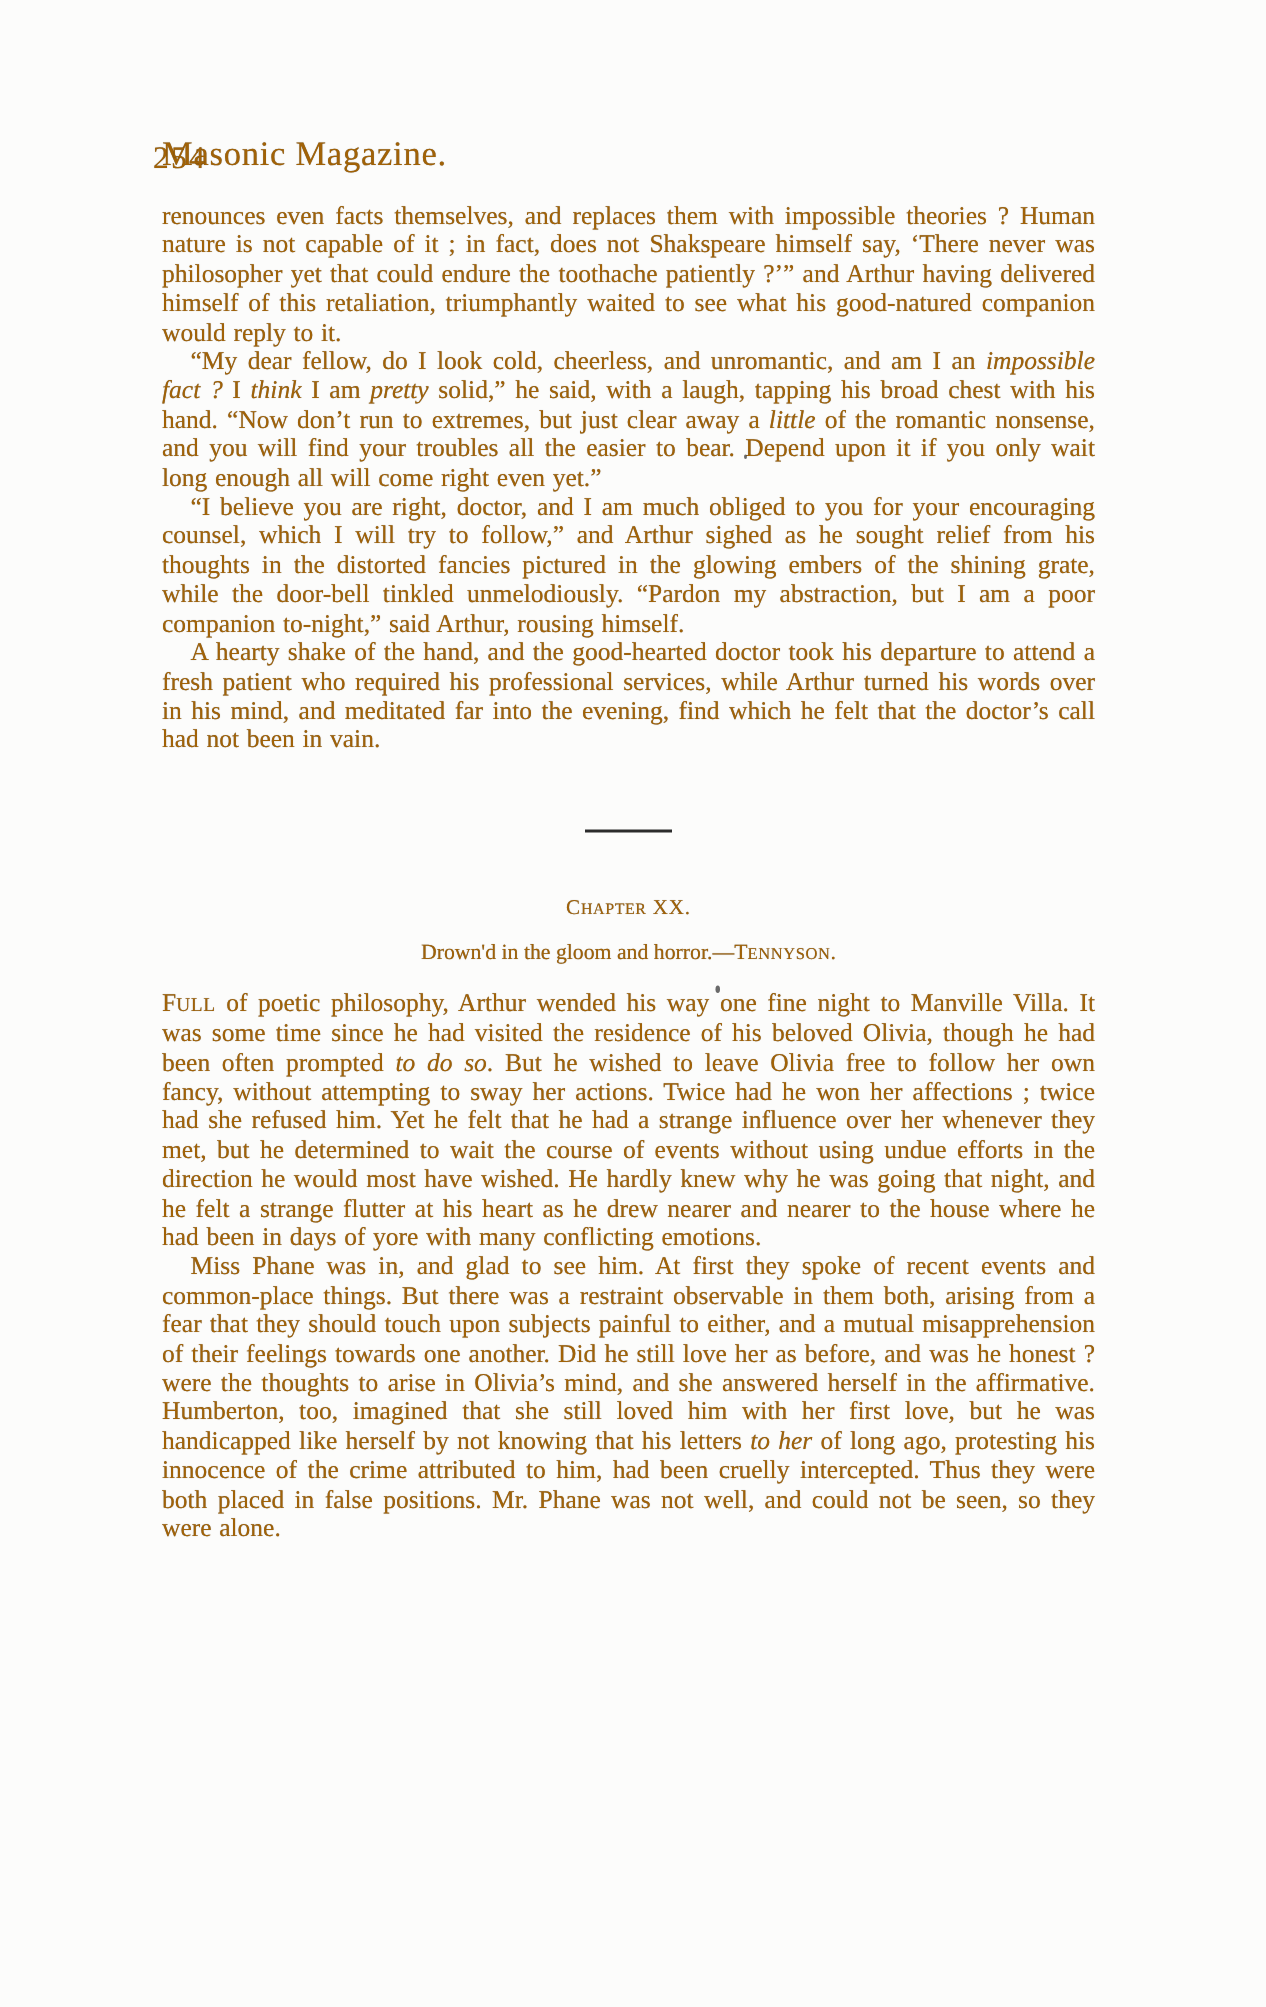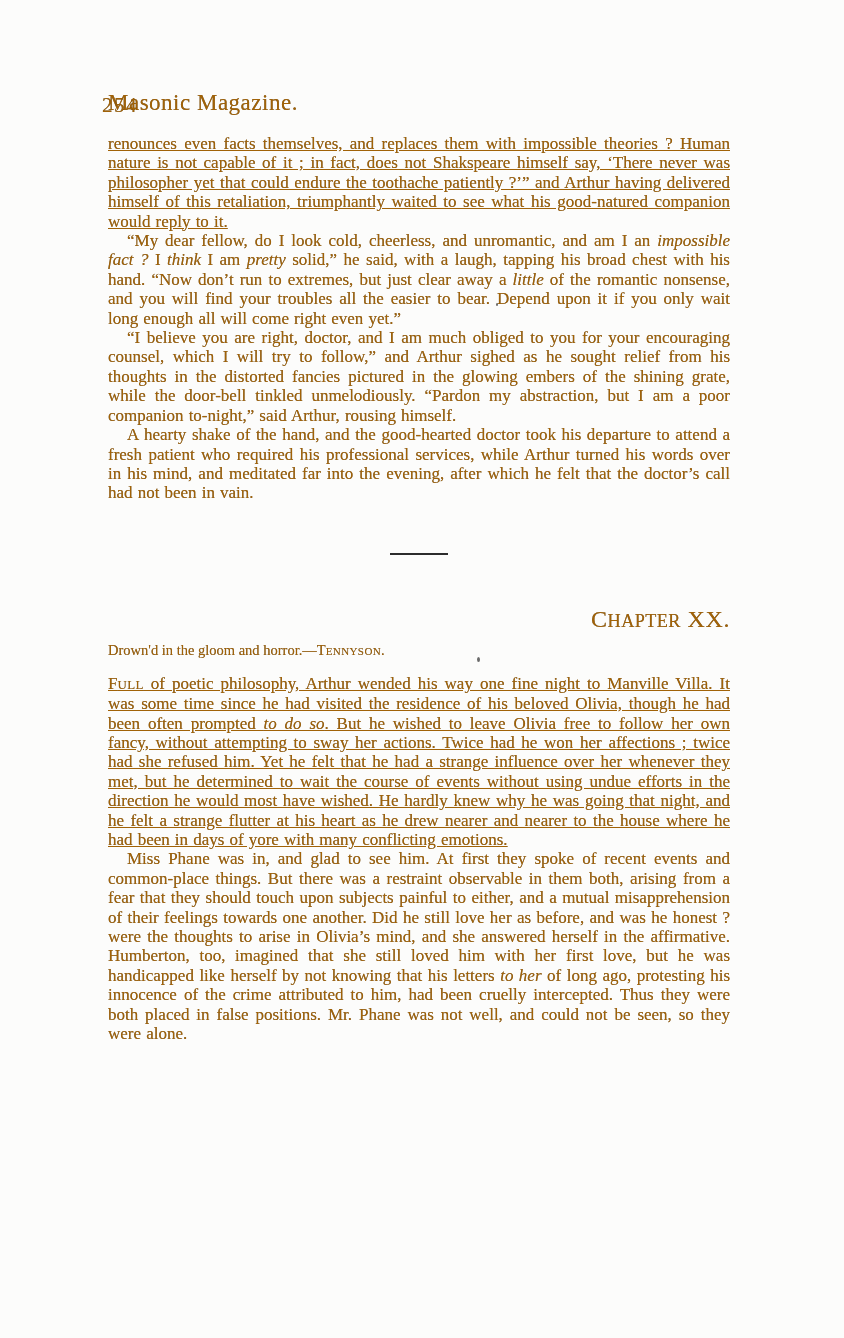--- a/index.html
+++ b/index.html
@@ -22,55 +22,55 @@
     font-size:23px; letter-spacing:0.5px;
   }
   .body-text {
     position:absolute; top:134px; left:108px; width:622px;
     font-size:17px; line-height:19.4px;
   }
   .para {
     margin:0; text-align:justify; text-indent:19px;
     word-spacing:0.05em;
   }
-  .noindent { text-indent:0;text-decoration:underline; }
+  .noindent { text-indent:0; }
   .it { font-style:italic; }
   .sc { text-transform:uppercase; font-size:0.76em; letter-spacing:0.4px; }
   .divider {
     width:58px; height:0;
     border:0; border-top:2.5px solid #2c2c2c;
     margin:50px auto 0 auto;
   }
   .chapter-heading {
-    text-align:right; text-indent:0;
-    margin-top:54px; font-size:24px; line-height:21px;
+    text-align:center; text-indent:0;
+    margin-top:40px; font-size:14px; line-height:21px;
     letter-spacing:0.6px;
   }
   .epigraph {
-    text-align:left; text-indent:0;
+    text-align:center; text-indent:0;
     margin-top:10px; margin-bottom:14px;
     font-size:14.5px; line-height:17px;
   }
   .speck { position:absolute; background:#3a3a3a; border-radius:50%; opacity:0.75; }
   .speck-1 { left:477px; top:657px; width:3px; height:5px; }
   .speck-2 { left:496px; top:303px; width:2px; height:3px; }
 </style>
 </head>
 <body>
 
 <div class="page">
   <div class="header">
     <div class="page-num">254</div>
     <div class="journal-title">Masonic Magazine.</div>
   </div>
   <div class="body-text">
       <div class="para noindent"><span>renounces even facts themselves, and replaces them with impossible theories&nbsp;? Human nature is not capable of it&nbsp;; in fact, does not Shakspeare himself say, ‘There never was philosopher yet that could endure the toothache patiently&nbsp;?’” and Arthur having delivered himself of this retaliation, triumphantly waited to see what his good-natured companion would reply to it.</span></div>
       <div class="para"><span>“My dear fellow, do I look cold, cheerless, and unromantic, and am I an </span><span class="it">impossible fact&nbsp;?</span><span> I </span><span class="it">think</span><span> I am </span><span class="it">pretty</span><span> solid,” he said, with a laugh, tapping his broad chest with his hand. “Now don’t run to extremes, but just clear away a </span><span class="it">little</span><span> of the romantic nonsense, and you will find your troubles all the easier to bear. Depend upon it if you only wait long enough all will come right even yet.”</span></div>
       <div class="para"><span>“I believe you are right, doctor, and I am much obliged to you for your encouraging counsel, which I will try to follow,” and Arthur sighed as he sought relief from his thoughts in the distorted fancies pictured in the glowing embers of the shining grate, while the door-bell tinkled unmelodiously. “Pardon my abstraction, but I am a poor companion to-night,” said Arthur, rousing himself.</span></div>
-      <div class="para"><span>A hearty shake of the hand, and the good-hearted doctor took his departure to attend a fresh patient who required his professional services, while Arthur turned his words over in his mind, and meditated far into the evening, after which he felt that the doctor’s call had not been in vain.</span></div>
+      <div class="para"><span>A hearty shake of the hand, and the good-hearted doctor took his departure to attend a fresh patient who required his professional services, while Arthur turned his words over in his mind, and meditated far into the evening, find which he felt that the doctor’s call had not been in vain.</span></div>
       <div class="divider"></div>
       <div class="chapter-heading"><span>C</span><span class="sc">hapter</span><span> XX.</span></div>
       <div class="epigraph"><span>Drown'd in the gloom and horror.—</span><span>T</span><span class="sc">ennyson</span><span>.</span></div>
       <div class="para noindent"><span>F</span><span class="sc">ull</span><span> of poetic philosophy, Arthur wended his way one fine night to Manville Villa. It was some time since he had visited the residence of his beloved Olivia, though he had been often prompted </span><span class="it">to do so</span><span>. But he wished to leave Olivia free to follow her own fancy, without attempting to sway her actions. Twice had he won her affections&nbsp;; twice had she refused him. Yet he felt that he had a strange influence over her whenever they met, but he determined to wait the course of events without using undue efforts in the direction he would most have wished. He hardly knew why he was going that night, and he felt a strange flutter at his heart as he drew nearer and nearer to the house where he had been in days of yore with many conflicting emotions.</span></div>
       <div class="para"><span>Miss Phane was in, and glad to see him. At first they spoke of recent events and common-place things. But there was a restraint observable in them both, arising from a fear that they should touch upon subjects painful to either, and a mutual misapprehension of their feelings towards one another. Did he still love her as before, and was he honest&nbsp;? were the thoughts to arise in Olivia’s mind, and she answered herself in the affirmative. Humberton, too, imagined that she still loved him with her first love, but he was handicapped like herself by not knowing that his letters </span><span class="it">to her</span><span> of long ago, protesting his innocence of the crime attributed to him, had been cruelly intercepted. Thus they were both placed in false positions. Mr. Phane was not well, and could not be seen, so they were alone.</span></div>
     </div>
   <div class="speck speck-1"></div>
   <div class="speck speck-2"></div>
 </div>
 

